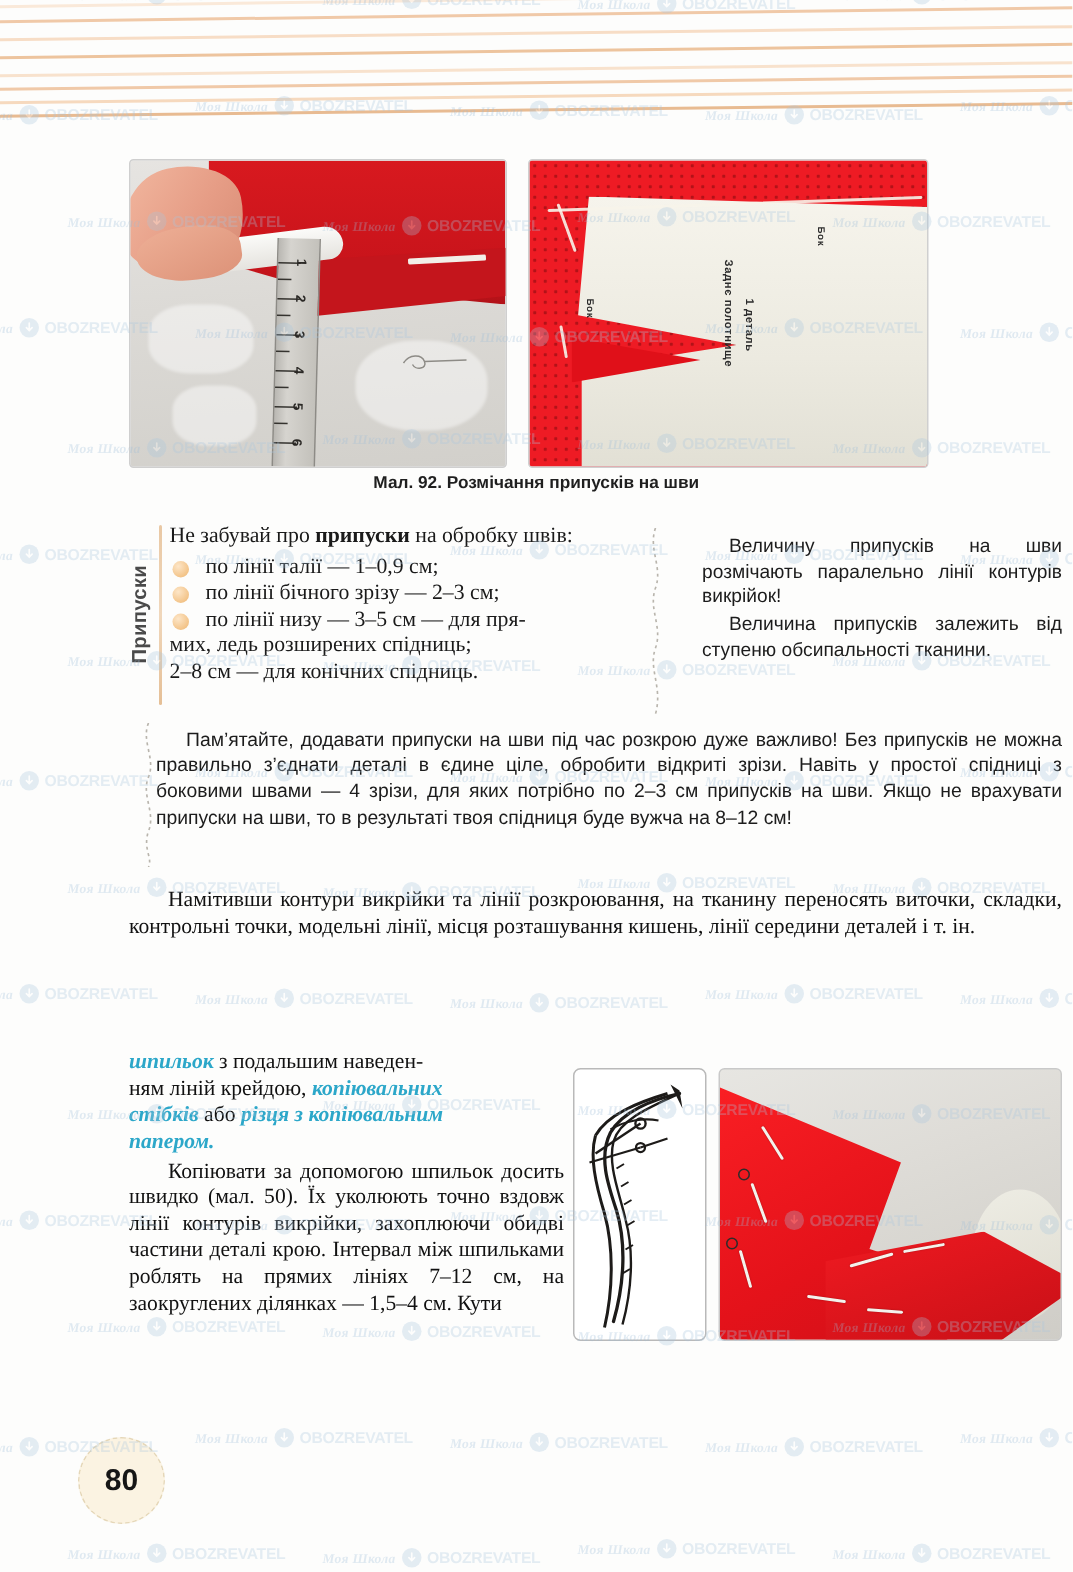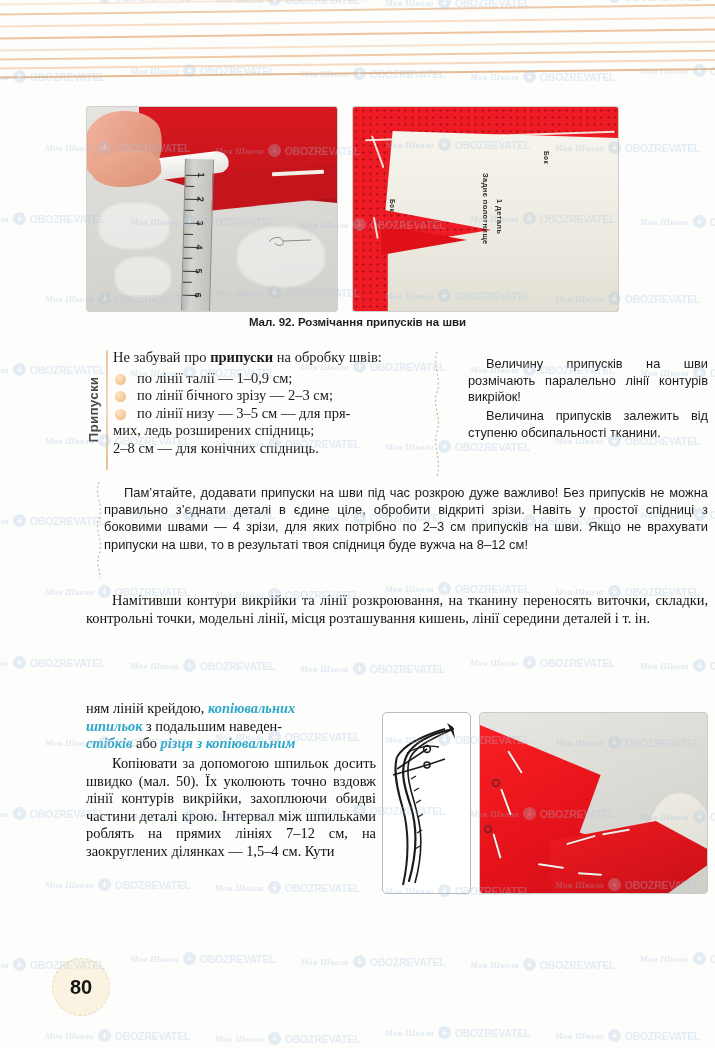--- a/index.html
+++ b/index.html
@@ -349,23 +349,24 @@
 
   <div class="note-remember">
     <p>Пам’ятайте, додавати припуски на шви під час розкрою дуже важливо! Без припусків не можна правильно з’єднати деталі в єдине ціле, обробити відкриті зрізи. Навіть у простої спідниці з боковими швами — 4 зрізи, для яких потрібно по 2–3 см припусків на шви. Якщо не врахувати припуски на шви, то в результаті твоя спідниця буде вужча на 8–12 см!</p>
   </div>
 
   <div class="body-text">
     <p>Намітивши контури викрійки та лінії розкроювання, на тканину переносять виточки, складки, контрольні точки, модельні лінії, місця розташування кишень, лінії середини деталей і т. ін.</p>
   </div>
 
   <div class="col-left">
+    <p><span class="term-i">шпильок</span><span> з подальшим наведен-</span></p>
     <p><span>ням ліній крейдою, </span><span class="term-i">копіювальних</span></p>
-    <p><span class="term-i">шпильок</span><span> з подальшим наведен-</span></p>
     <p><span class="term-i">стібків</span><span> або </span><span class="term-i">різця з копіювальним</span></p>
+    <p><span class="term-i">папером.</span></p>
     <p class="ind" style="margin-top:2px;">Копіювати за допомогою шпильок досить швидко (мал. 50). Їх уколюють точно вздовж лінії контурів викрійки, захоплюючи обидві частини деталі крою. Інтервал між шпильками роблять на прямих лініях 7–12 см, на заокруглених ділянках — 1,5–4 см. Кути</p>
   </div>
 
   <div class="fig50">
     <div class="drawbox">
       <svg width="88" height="180" viewBox="0 0 88 180">
         <path d="M70 14 L64 10 L72 26 Z" fill="#1d1b19"></path>
         <path d="M70 16 C52 20,32 28,24 42 C16 58,22 76,28 94 C34 114,34 140,26 168" stroke="#1d1b19" stroke-width="2.2" fill="none" stroke-linecap="round"></path>
         <path d="M70 16 C48 26,30 34,26 48 C22 64,30 82,34 100 C40 122,38 148,32 170" stroke="#1d1b19" stroke-width="1.6" fill="none"></path>
         <path d="M14 44 C10 58,14 76,20 96 C26 118,26 146,20 172" stroke="#1d1b19" stroke-width="2" fill="none"></path>

